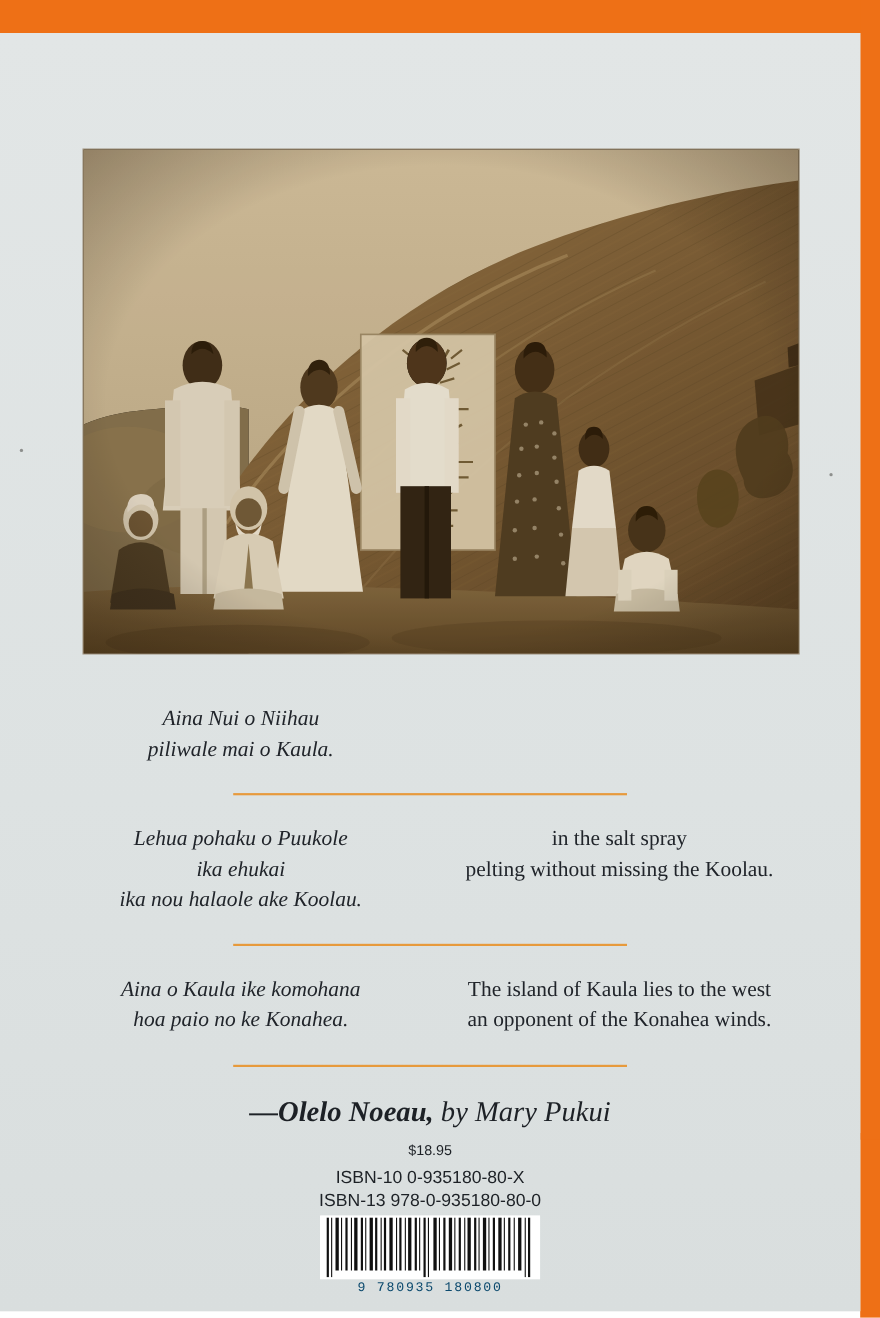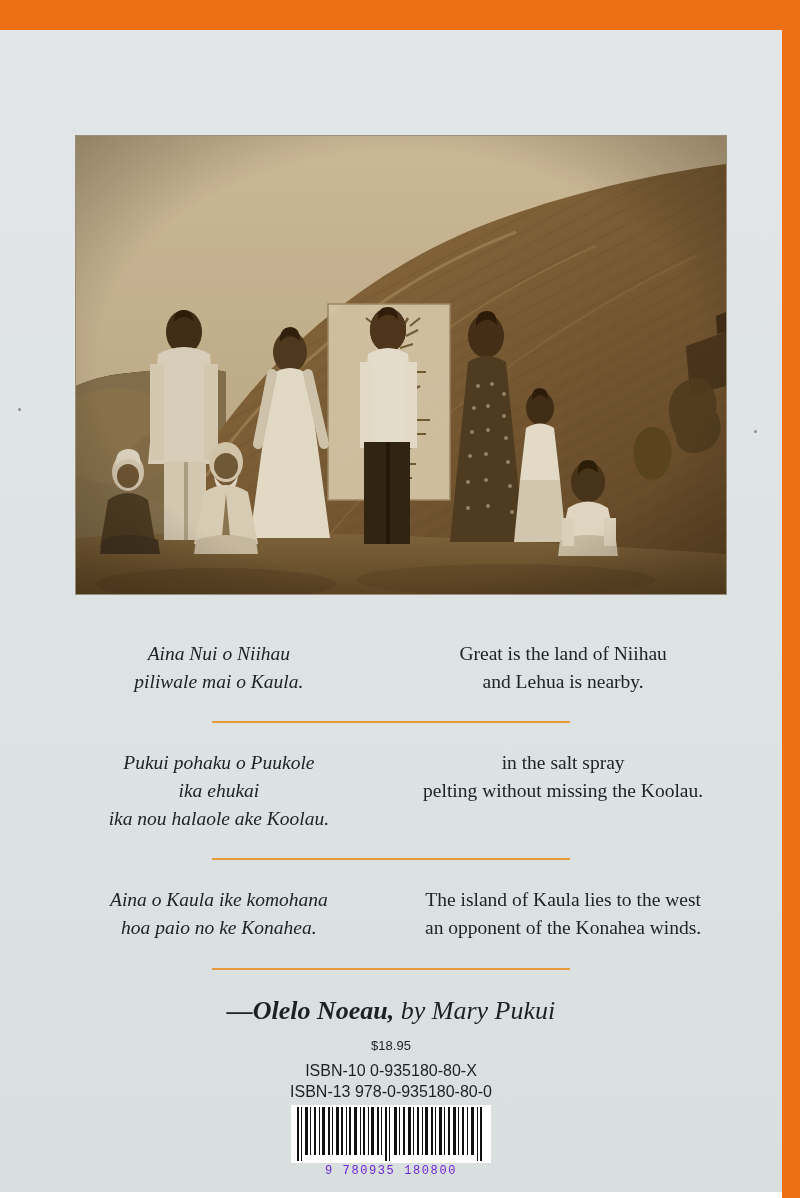--- a/index.html
+++ b/index.html
@@ -139,21 +139,21 @@
     width: 200px;
     height: 58px;
     margin: 0 auto;
     background: #ffffff;
   }
   .barcode svg { display: block; }
   .barcode-num {
     font-family: "Liberation Mono", monospace;
     font-size: 12px;
     letter-spacing: 1.6px;
-    color: #6d28d9;
+    color: #0c4a6e;
     margin-top: 1px;
   }
   .dot {
     position: absolute;
     width: 3px; height: 3px;
     background: #8d8f8d;
     border-radius: 50%;
   }
 </style>
 </head>
@@ -346,31 +346,27 @@
       </div>
     </div>
 
     <div class="verses">
 
       <div class="verse">
         <div class="col haw">
           <p>Aina Nui o Niihau</p>
           <p>piliwale mai o Kaula.</p>
         </div>
-        <div class="col eng">
-          <p>Great is the land of Niihau</p>
-          <p>and Lehua is nearby.</p>
-        </div>
       </div>
 
       <div class="rule"></div>
 
       <div class="verse">
         <div class="col haw">
-          <p>Pukui pohaku o Puukole</p>
+          <p>Lehua pohaku o Puukole</p>
           <p>ika ehukai</p>
           <p>ika nou halaole ake Koolau.</p>
         </div>
         <div class="col eng">
           <p>in the salt spray</p>
           <p>pelting without missing the Koolau.</p>
         </div>
       </div>
 
       <div class="rule"></div>

